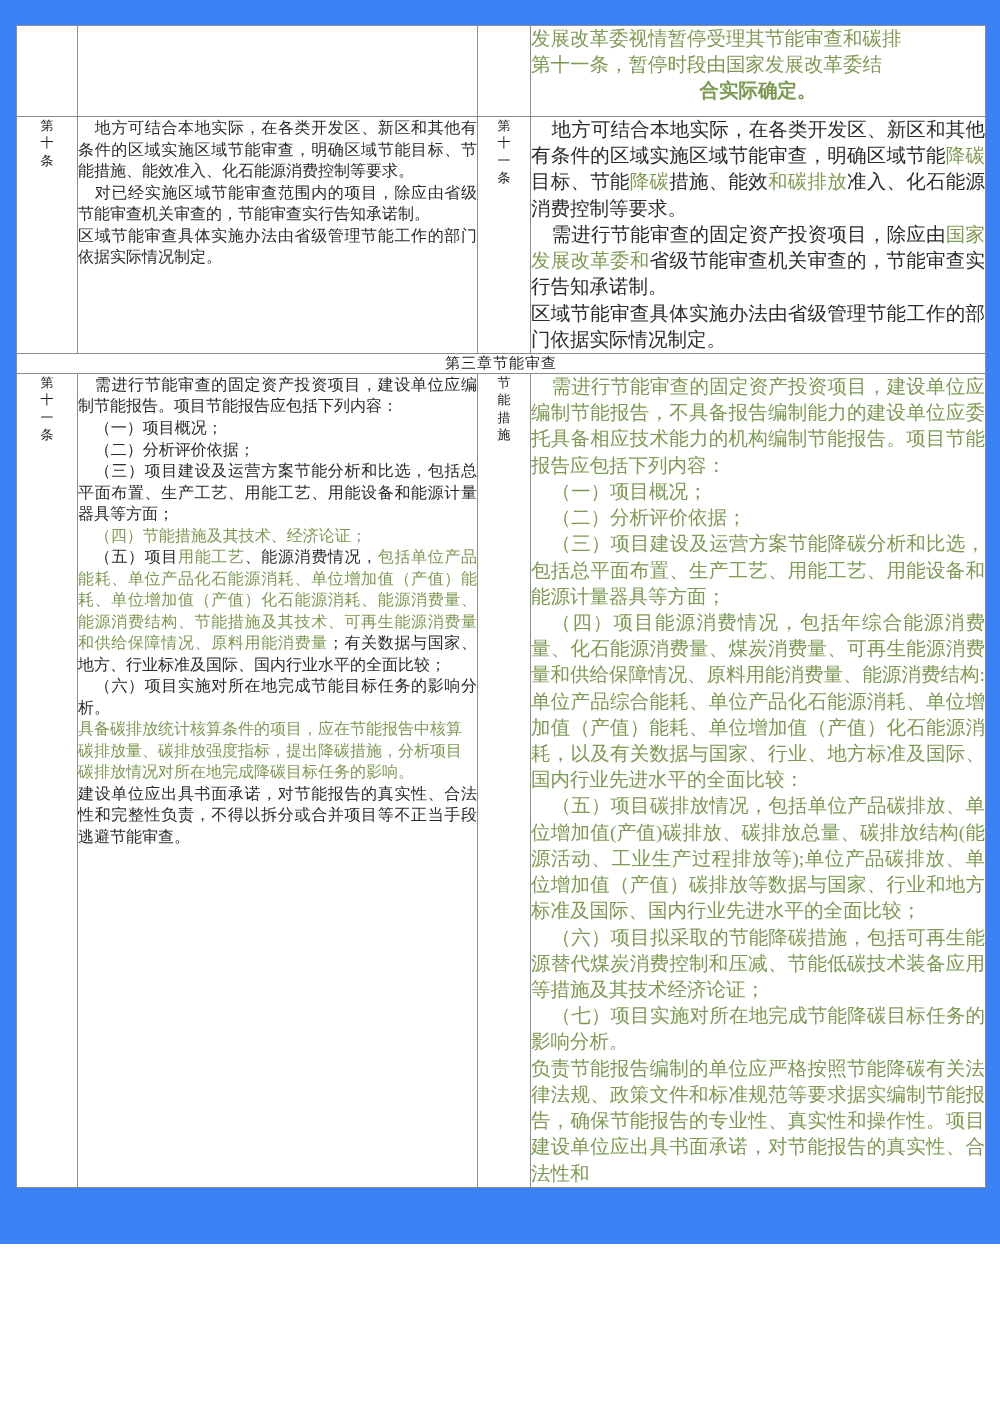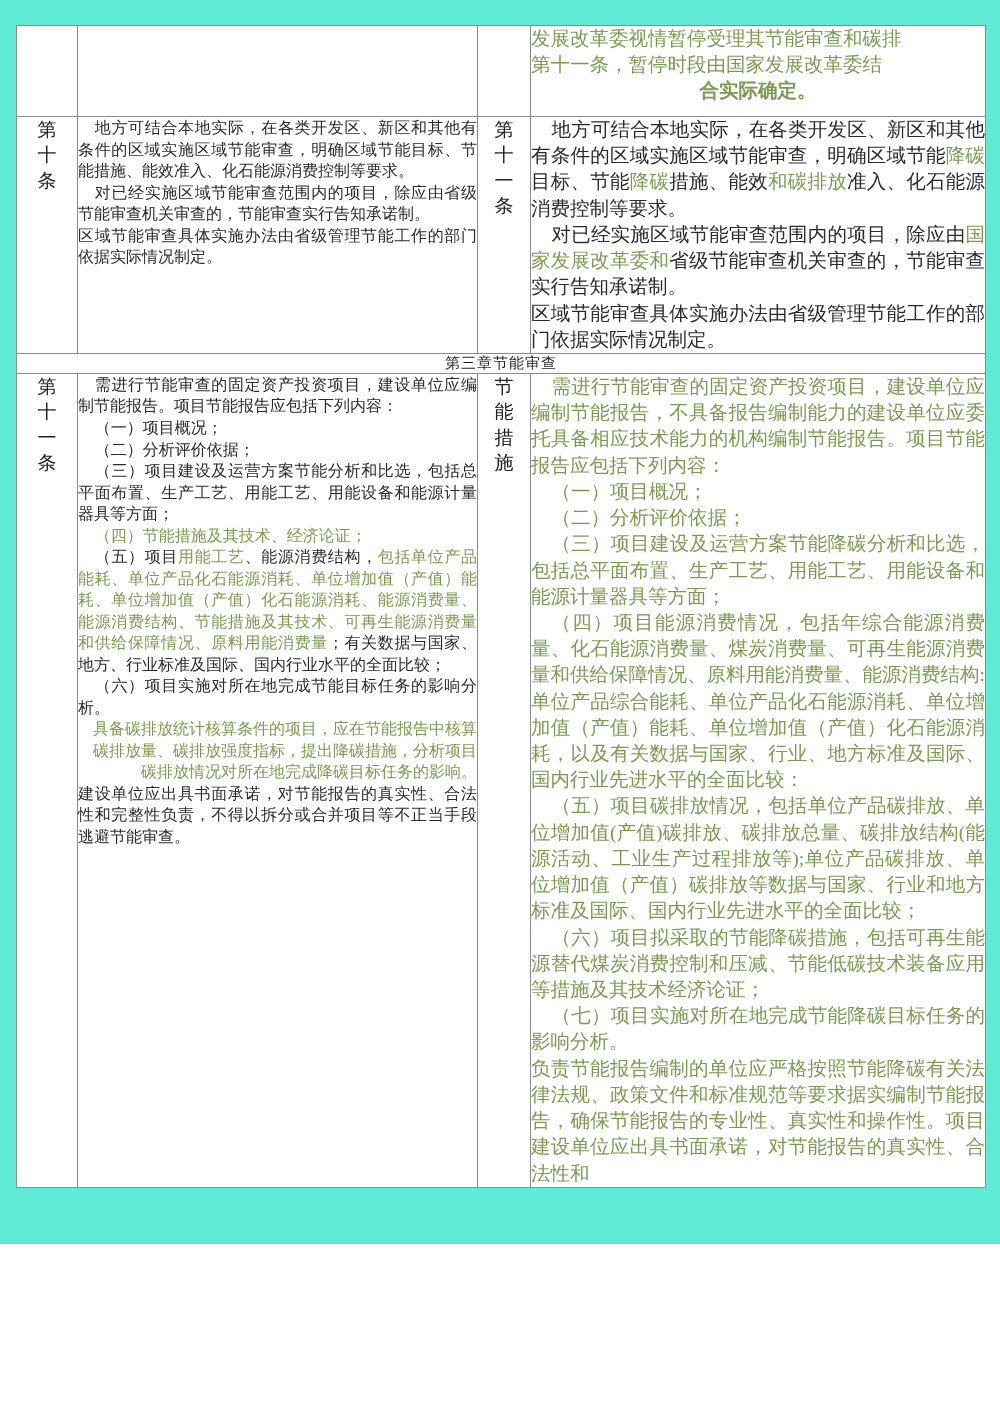--- a/index.html
+++ b/index.html
@@ -11,21 +11,21 @@
     width: 1000px;
     height: 1420px;
     font-family: "Liberation Serif", "DejaVu Serif", serif;
     overflow: hidden;
   }
 
   .page {
     position: relative;
     width: 1000px;
     height: 1244px;
-    background: #5eead4;
+    background: #3b82f6;
     overflow: hidden;
   }
 
   table.doc-table {
     position: absolute;
     left: 16px;
     top: 25px;
     width: 969px;
     border-collapse: collapse;
     table-layout: fixed;
@@ -40,21 +40,21 @@
 
   col.c-num-l { width: 61px; }
   col.c-body-l { width: 400px; }
   col.c-num-r { width: 53px; }
   col.c-body-r { width: 455px; }
 
   
   .num-cell {
     text-align: center;
     vertical-align: middle;
-    font-size: 19px;
+    font-size: 13px;
     line-height: 1.34;
     color: #222222;
     padding: 4px 0;
     letter-spacing: 0;
   }
   .num-cell .vtext {
     display: inline-block;
     width: 1em;
     word-break: break-all;
     white-space: normal;
@@ -75,21 +75,21 @@
   }
 
   p.para {
     margin: 0;
     text-indent: 0;
   }
   p.para.indent {
     text-indent: 1.05em;
   }
   p.para.center-tail {
-    text-align: right;
+    text-align: left;
   }
 
   .green {
     color: #7d9a53;
   }
   .black {
     color: #2b2b2b;
   }
 
   
@@ -161,21 +161,21 @@
           </p>
         </td>
         <td class="num-cell">
           <span class="vtext">第十一条</span>
         </td>
         <td class="body-cell body-cell-r">
           <p class="para indent">
             <span class="black">地方可结合本地实际，在各类开发区、新区和其他有条件的区域实施区域节能审查，明确区域节能</span><span class="green">降碳</span><span class="black">目标、节能</span><span class="green">降碳</span><span class="black">措施、能效</span><span class="green">和碳排放</span><span class="black">准入、化石能源消费控制等要求。</span>
           </p>
           <p class="para indent">
-            <span class="black">对已经实施区域节能审查范围内的项目，除应由</span><span class="green">国家发展改革委和</span><span class="black">省级节能审查机关审查的，节能审查实行告知承诺制。</span>
+            <span class="black">需进行节能审查的固定资产投资项目，除应由</span><span class="green">国家发展改革委和</span><span class="black">省级节能审查机关审查的，节能审查实行告知承诺制。</span>
           </p>
           <p class="para">
             <span class="black">区域节能审查具体实施办法由省级管理节能工作的部门依据实际情况制定。</span>
           </p>
         </td>
       </tr>
 
       <tr class="chapter-row">
         <td colspan="4">
           <span class="chapter-title">第三章</span><span class="gap"></span><span class="chapter-title">节能审查</span>
@@ -196,21 +196,21 @@
           <p class="para indent">
             <span class="black">（二）分析评价依据；</span>
           </p>
           <p class="para indent">
             <span class="black">（三）项目建设及运营方案节能分析和比选，包括总平面布置、生产工艺、用能工艺、用能设备和能源计量器具等方面；</span>
           </p>
           <p class="para indent">
             <span class="green">（四）节能措施及其技术、经济论证；</span>
           </p>
           <p class="para indent">
-            <span class="black">（五）项目</span><span class="green">用能工艺</span><span class="black">、能源消费结构，</span><span class="green">包括单位产品能耗、单位产品化石能源消耗、单位增加值（产值）能耗、单位增加值（产值）化石能源消耗、能源消费量、能源消费结构、节能措施及其技术、可再生能源消费量和供给保障情况、原料用能消费量</span><span class="black">；有关数据与国家、地方、行业标准及国际、国内行业水平的全面比较；</span>
+            <span class="black">（五）项目</span><span class="green">用能工艺</span><span class="black">、能源消费情况，</span><span class="green">包括单位产品能耗、单位产品化石能源消耗、单位增加值（产值）能耗、单位增加值（产值）化石能源消耗、能源消费量、能源消费结构、节能措施及其技术、可再生能源消费量和供给保障情况、原料用能消费量</span><span class="black">；有关数据与国家、地方、行业标准及国际、国内行业水平的全面比较；</span>
           </p>
           <p class="para indent">
             <span class="black">（六）项目实施对所在地完成节能目标任务的影响分析。</span>
           </p>
           <p class="para center-tail">
             <span class="green">具备碳排放统计核算条件的项目，应在节能报告中核算碳排放量、碳排放强度指标，提出降碳措施，分析项目碳排放情况对所在地完成降碳目标任务的影响。</span>
           </p>
           <p class="para">
             <span class="black">建设单位应出具书面承诺，对节能报告的真实性、合法性和完整性负责，不得以拆分或合并项目等不正当手段逃避节能审查。</span>
           </p>

